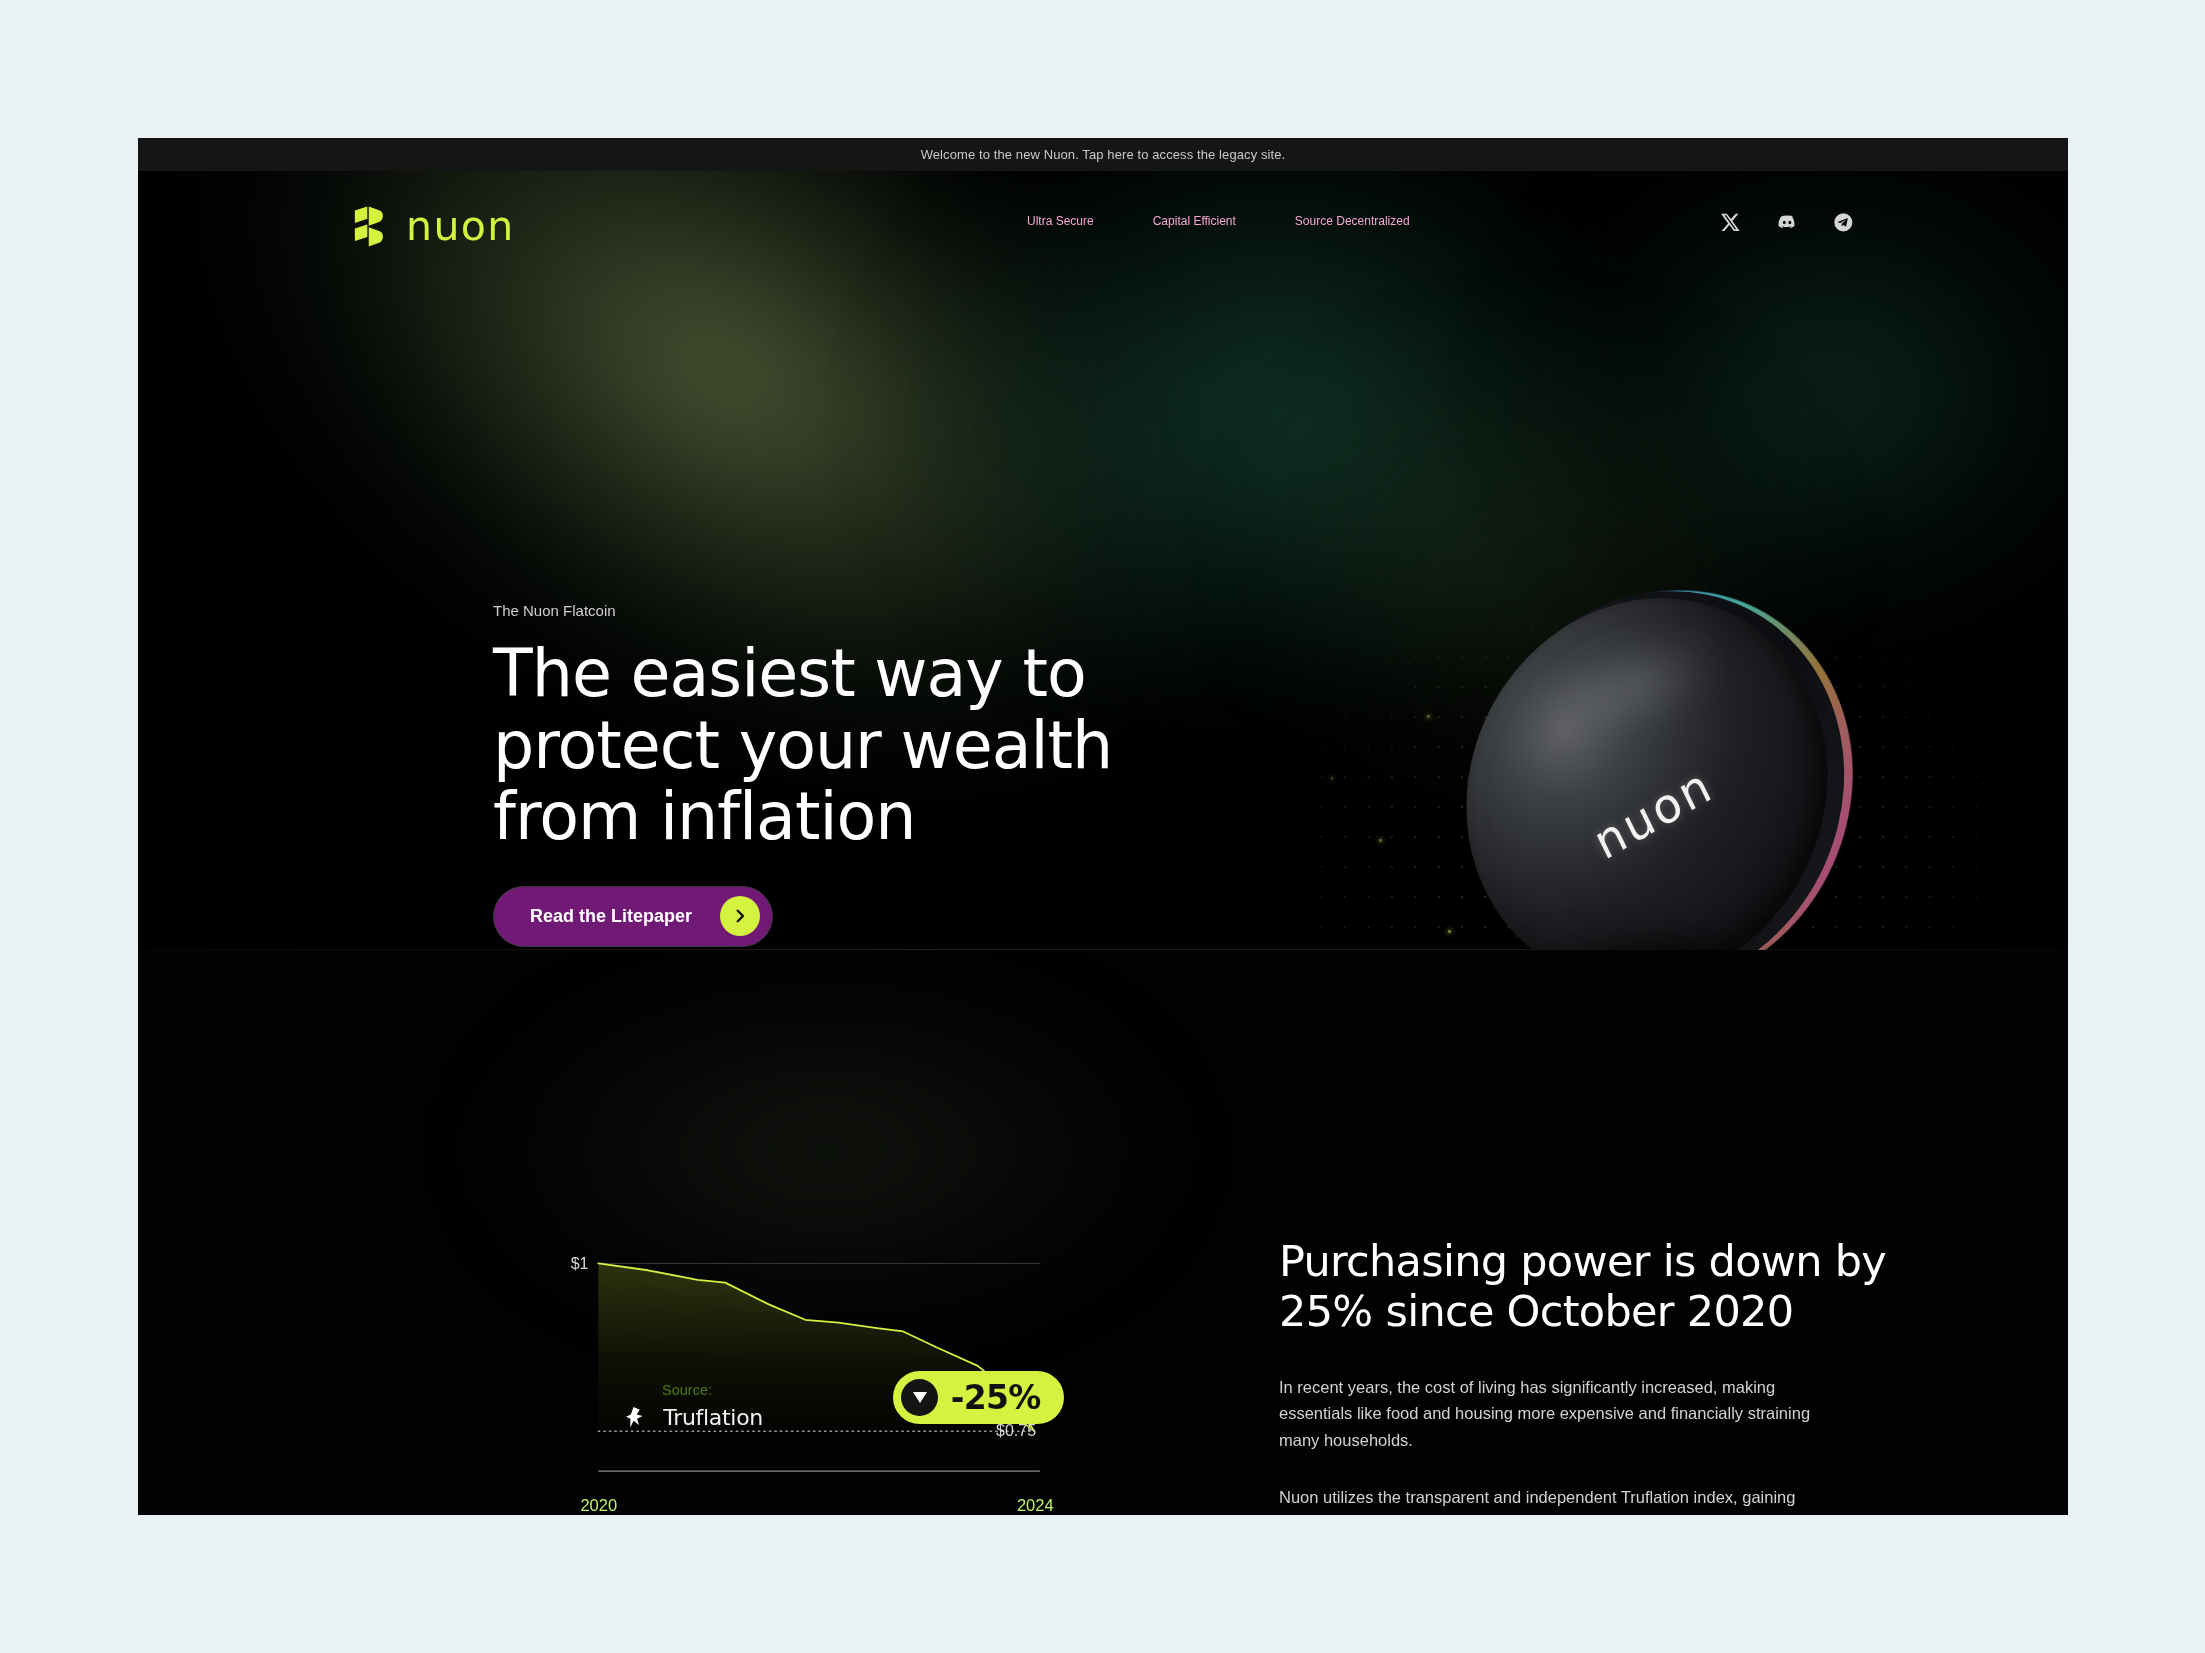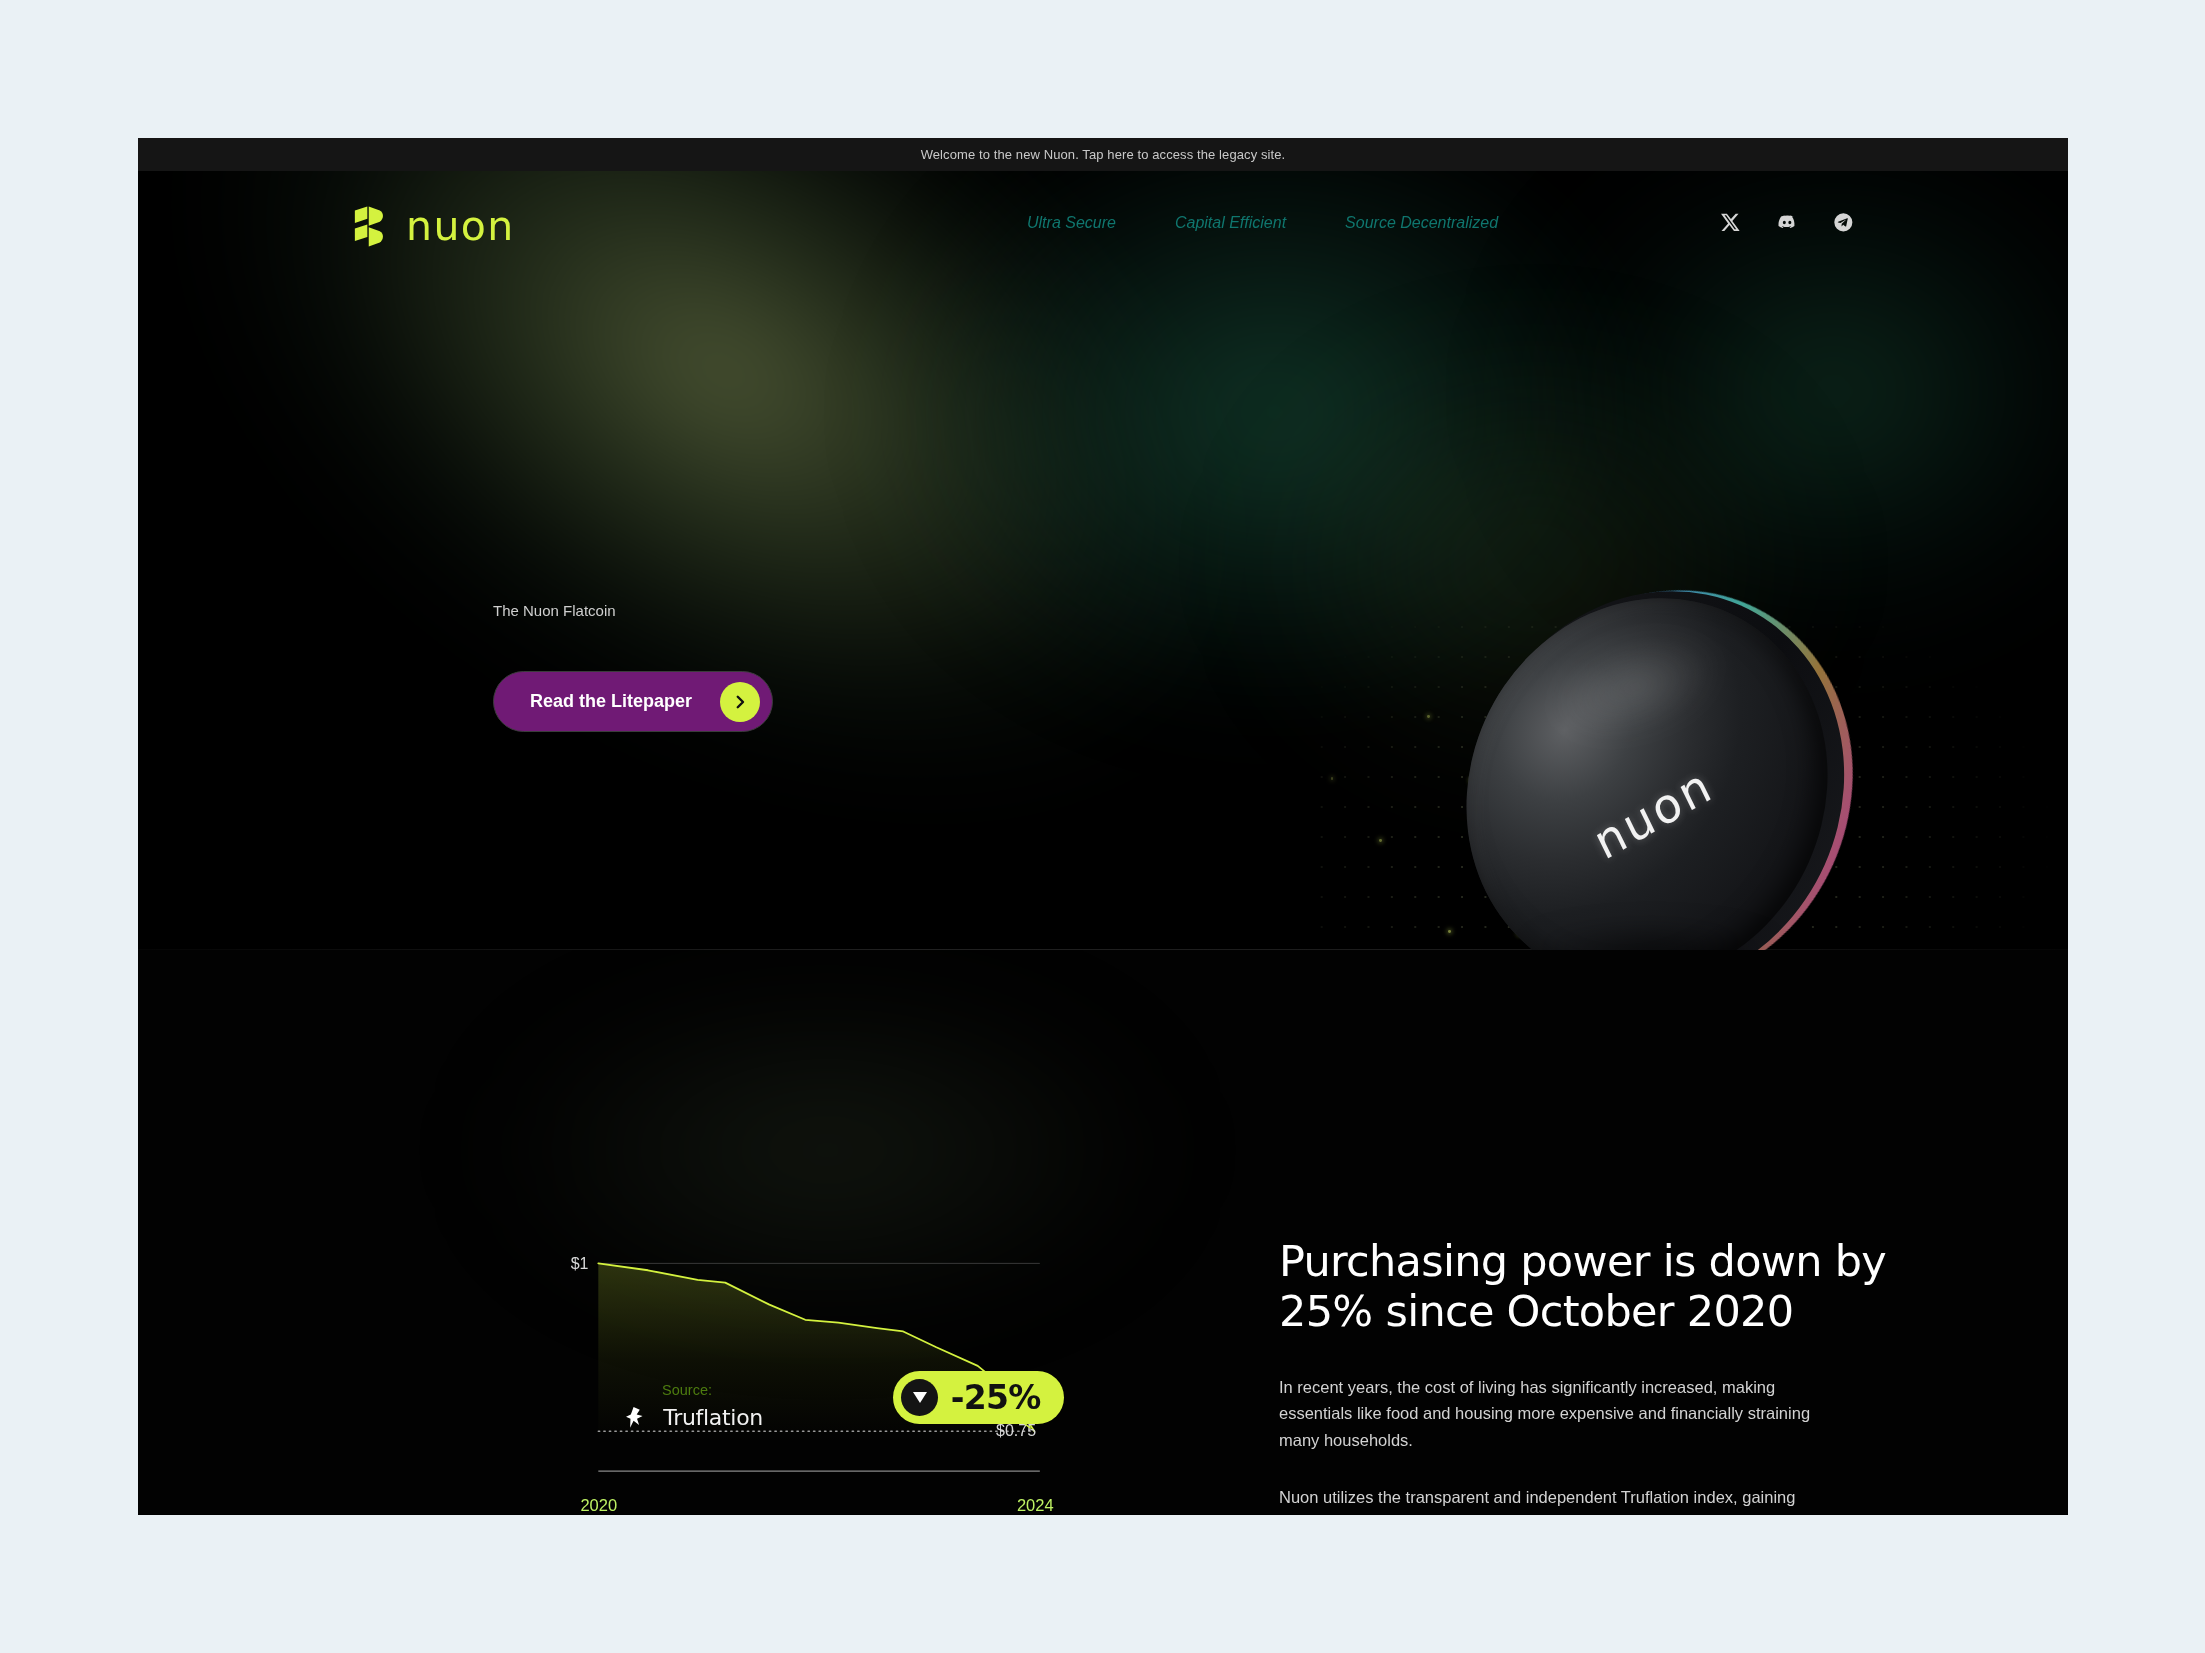--- a/index.html
+++ b/index.html
@@ -125,25 +125,24 @@
     line-height: 1;
     font-family: "DejaVu Sans", sans-serif;
   }
   .nav {
     position: absolute;
     left: 889px; top: 43px;
     display: flex;
     gap: 59px;
   }
   .nav a {
-    color: #0f766e;
-    font-size: 16px;
+    color: #f9a8d4;
+    font-size: 12px;
     text-decoration: none;
     white-space: nowrap;
-    font-style: italic;
   }
   .social {
     position: absolute;
     right: 214px; top: 41px;
     display: flex;
     gap: 36px;
     align-items: center;
   }
   .social span { width: 20.7px; height: 20.7px; display: block; cursor: pointer; }
   .social svg { width: 100%; height: 100%; fill: #d5d5d5; }
@@ -438,20 +437,23 @@
       <div class="coin-face"></div>
       <div class="coin-hl"></div>
       <div class="coin-logo">
         <span>nuon</span>
       </div>
       <div class="coin-shadow"></div>
     </div>
 
     <div class="hero-copy">
       <div class="eyebrow">The Nuon Flatcoin</div>
+      <h1 class="h1">The easiest way to
+protect your wealth
+from inflation</h1>
       <div class="cta">
         <span class="cta-label">Read the Litepaper</span>
         <span class="cta-arrow">
           <svg viewBox="0 0 24 24">
               <polyline points="9,5 16,12 9,19" stroke-linecap="round" stroke-linejoin="round"></polyline>
             </svg>
         </span>
       </div>
     </div>
 

